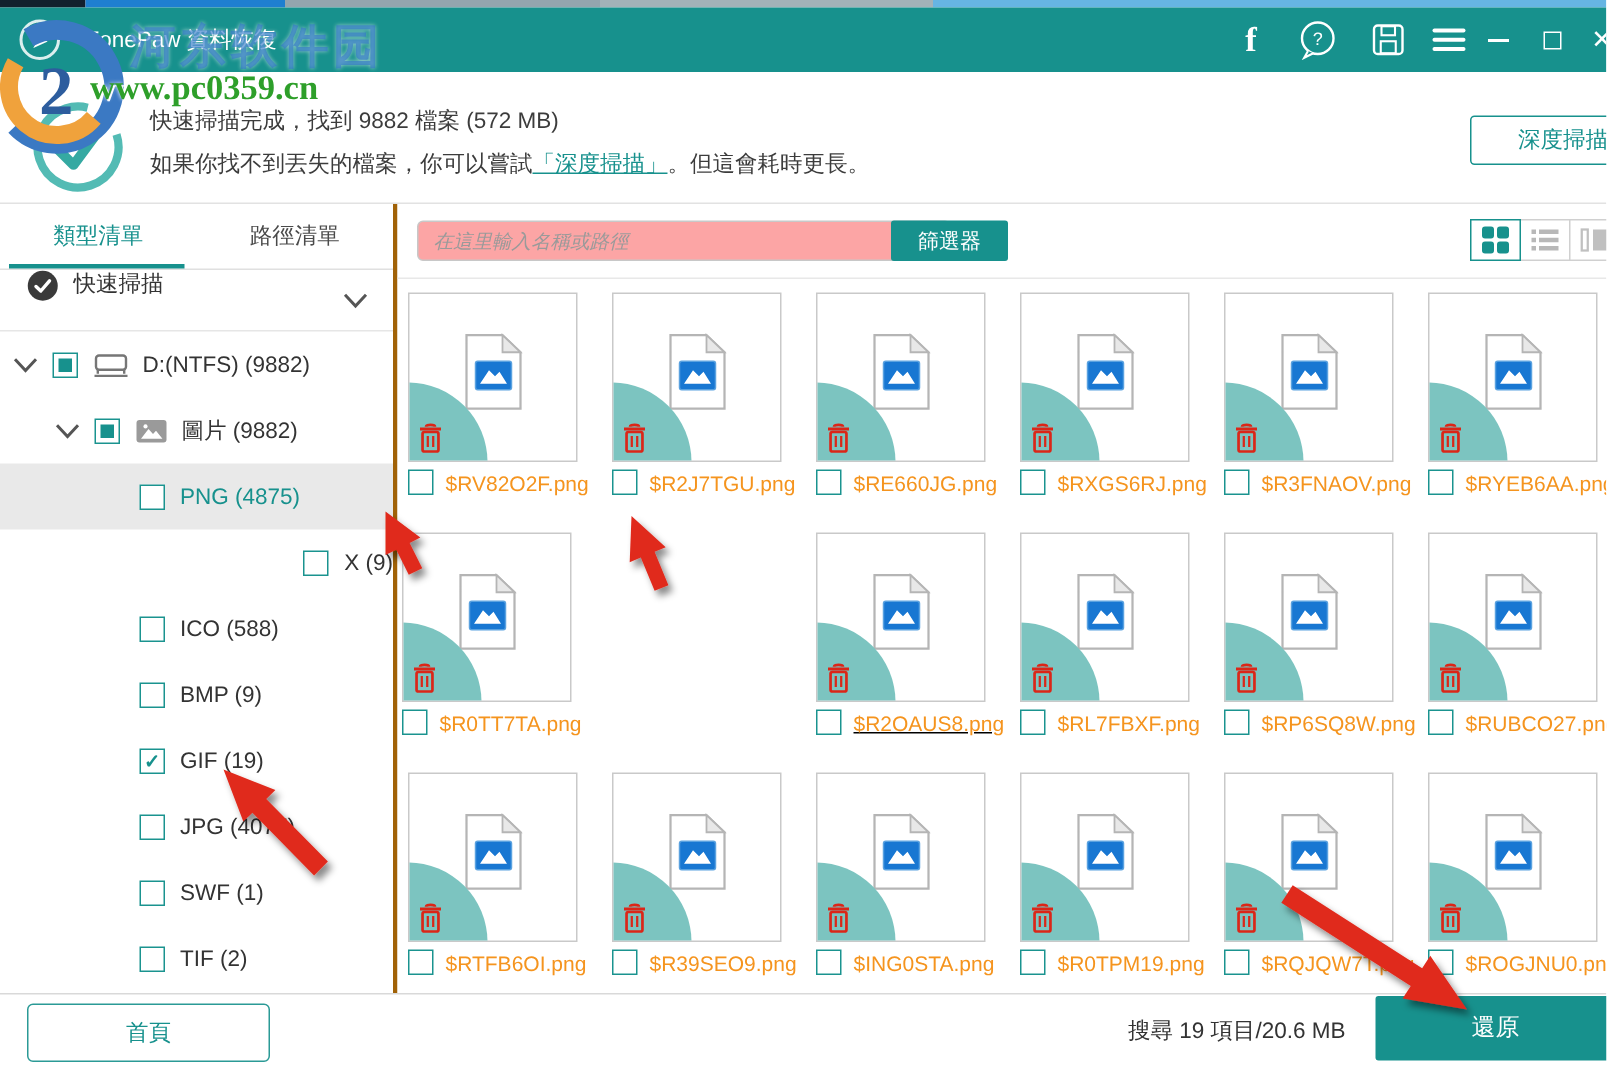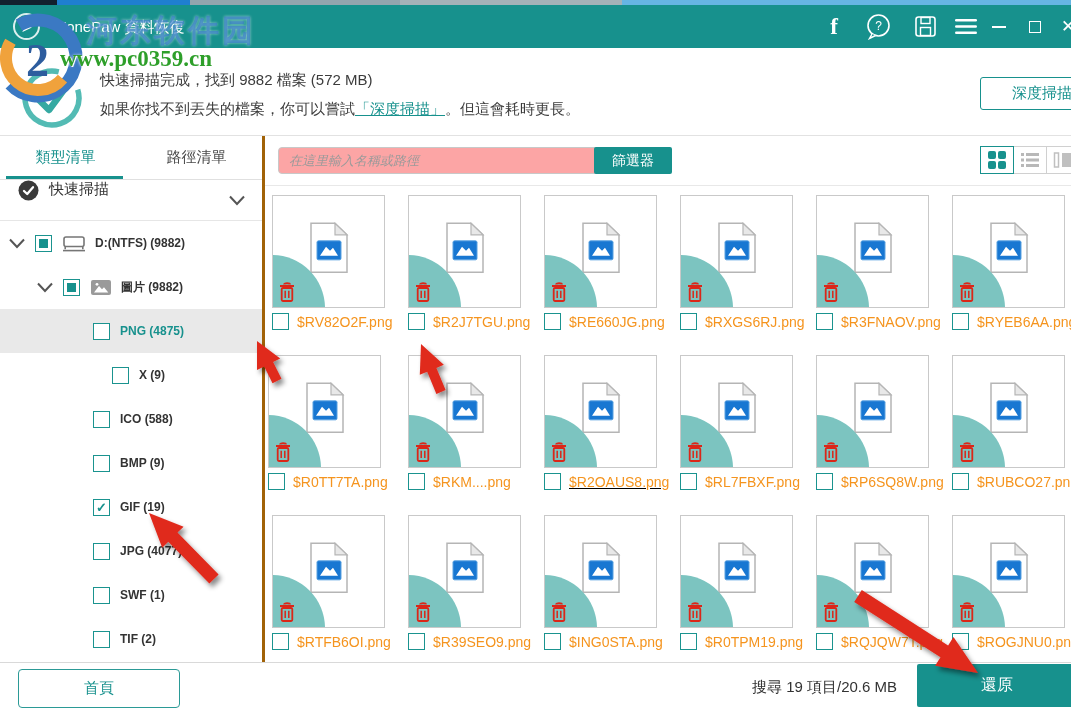--- a/index.html
+++ b/index.html
@@ -60,21 +60,21 @@
   .qs-chev{position:absolute;right:16px;top:13px;}
   .tree{position:absolute;top:85px;left:0;width:100%;}
   .trow{height:44px;display:flex;align-items:center;box-sizing:border-box;}
   .trow.selected{background:#e9e9e9;}
   .trow .chev{margin-right:9px;flex:none;}
   .cb{width:17px;height:17px;border:1px solid #1a938f;background:#fff;box-sizing:border-box;flex:none;
       display:inline-flex;align-items:center;justify-content:center;font-size:13px;color:#17918d;font-weight:bold;}
   .cb.filled::after{content:"";width:9px;height:9px;background:#17918d;}
   .trow .cb{margin-right:10px;}
   .ticon{margin-right:9px;flex:none;display:flex;}
-  .tlabel{font-size:12px;color:#333;white-space:nowrap;font-weight:bold;}
+  .tlabel{font-size:15px;color:#333;white-space:nowrap;}
   .trow.selected .tlabel{color:#17918d;}
   
   .toolbar{position:absolute;top:136px;left:265px;width:806px;height:50px;background:#fff;
            border-bottom:1px solid #e8e8e8;box-sizing:border-box;}
   .searchbox{position:absolute;left:13px;top:11px;width:356px;height:27px;border:1px solid #c8c8c8;
              border-radius:4px;box-sizing:border-box;background:#fca5a5;}
   .searchbox input{position:absolute;left:0;top:0;width:100%;height:100%;border:none;outline:none;
                    background:transparent;padding:0 30px 0 10px;box-sizing:border-box;
                    font-style:italic;font-size:13px;color:#555;font-family:"Liberation Sans",sans-serif;}
   .searchbox input::placeholder{color:#9a9a9a;font-style:italic;}
@@ -222,21 +222,21 @@
               <polygon points="4,13.5 9,7 12,10.3 14,8.2 18.3,13.5" fill="#fff"></polygon>
               <circle cx="7" cy="5.3" r="1.4" fill="#fff"></circle>
             </svg>
 </span>
           <span class="tlabel">圖片 (9882)</span>
         </div>
         <div class="trow selected" style="padding-left: 93px;">
           <span class="cb empty"></span>
           <span class="tlabel">PNG (4875)</span>
         </div>
-        <div class="trow" style="padding-left: 112px;">
+        <div class="trow" style="padding-left: 79px; justify-content: flex-end;">
           <span class="cb empty"></span>
           <span class="tlabel">X (9)</span>
         </div>
         <div class="trow" style="padding-left: 93px;">
           <span class="cb empty"></span>
           <span class="tlabel">ICO (588)</span>
         </div>
         <div class="trow" style="padding-left: 93px;">
           <span class="cb empty"></span>
           <span class="tlabel">BMP (9)</span>
@@ -459,43 +459,20 @@
           <line x1="11.8" y1="9.7" x2="11.8" y2="17" stroke="#db2618" stroke-width="1.5"></line>
         </svg>
       </div>
     </div>
     <div class="caption">
       <span class="cb"></span>
       <span class="fname">$R0TT7TA.png</span>
     </div>
   </div>
 
-  <div class="cell" style="left: 143px; top: 169px;">
-    <div class="tile">
-      <svg class="ficon" width="42" height="52" viewBox="0 0 42 52">
-        <path d="M3 1.5 H27 L39 13 V50.5 H3 Z" fill="#fff" stroke="#b5b5b5" stroke-width="1.5"></path>
-        <path d="M27 1.5 V13 H39 Z" fill="#e8e8e8" stroke="#b5b5b5" stroke-width="1.2"></path>
-        <rect x="9" y="19" width="24" height="19" rx="1.5" fill="#1877d2" stroke="#5aa2e0"></rect>
-        <polygon points="12,34 18,25 22,29 25,26 30,34" fill="#fff"></polygon>
-      </svg>
-      <div class="corner">
-        <svg width="20" height="22" viewBox="0 0 20 22">
-          <path d="M7 3.5 C7 1.8 13 1.8 13 3.5" fill="none" stroke="#db2618" stroke-width="1.8"></path>
-          <line x1="3" y1="5" x2="17" y2="5" stroke="#db2618" stroke-width="2"></line>
-          <rect x="4.7" y="7" width="10.6" height="13" rx="1.2" fill="none" stroke="#db2618" stroke-width="1.8"></rect>
-          <line x1="8.2" y1="9.7" x2="8.2" y2="17" stroke="#db2618" stroke-width="1.5"></line>
-          <line x1="11.8" y1="9.7" x2="11.8" y2="17" stroke="#db2618" stroke-width="1.5"></line>
-        </svg>
-      </div>
-    </div>
-    <div class="caption">
-      <span class="cb"></span>
-      <span class="fname">$RKM....png</span>
-    </div>
-  </div>
 
   <div class="cell" style="left: 279px; top: 169px; text-decoration: underline;">
     <div class="tile">
       <svg class="ficon" width="42" height="52" viewBox="0 0 42 52">
         <path d="M3 1.5 H27 L39 13 V50.5 H3 Z" fill="#fff" stroke="#b5b5b5" stroke-width="1.5"></path>
         <path d="M27 1.5 V13 H39 Z" fill="#e8e8e8" stroke="#b5b5b5" stroke-width="1.2"></path>
         <rect x="9" y="19" width="24" height="19" rx="1.5" fill="#1877d2" stroke="#5aa2e0"></rect>
         <polygon points="12,34 18,25 22,29 25,26 30,34" fill="#fff"></polygon>
       </svg>
       <div class="corner">

